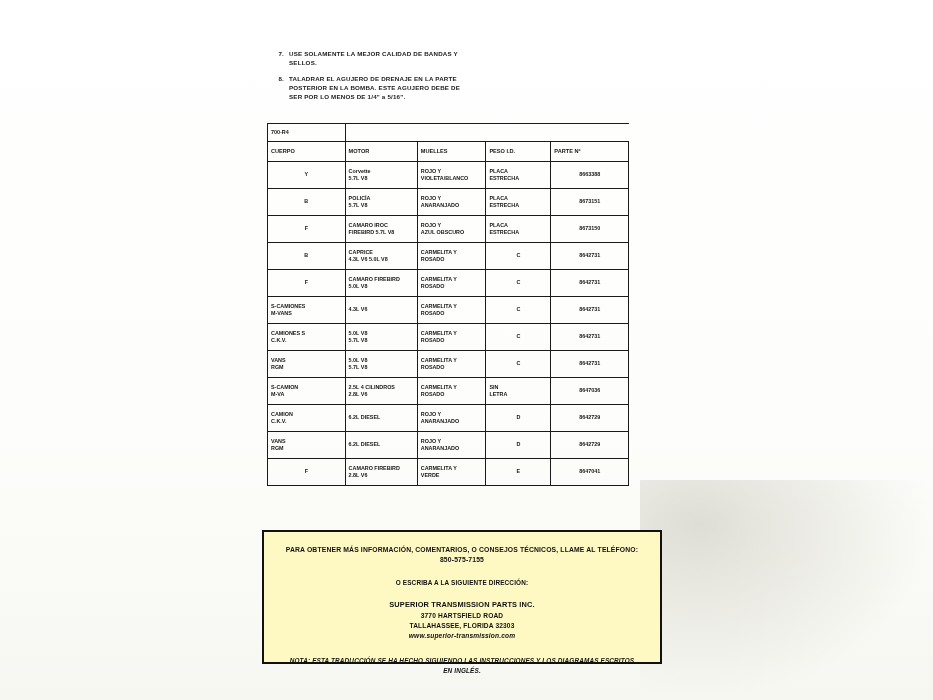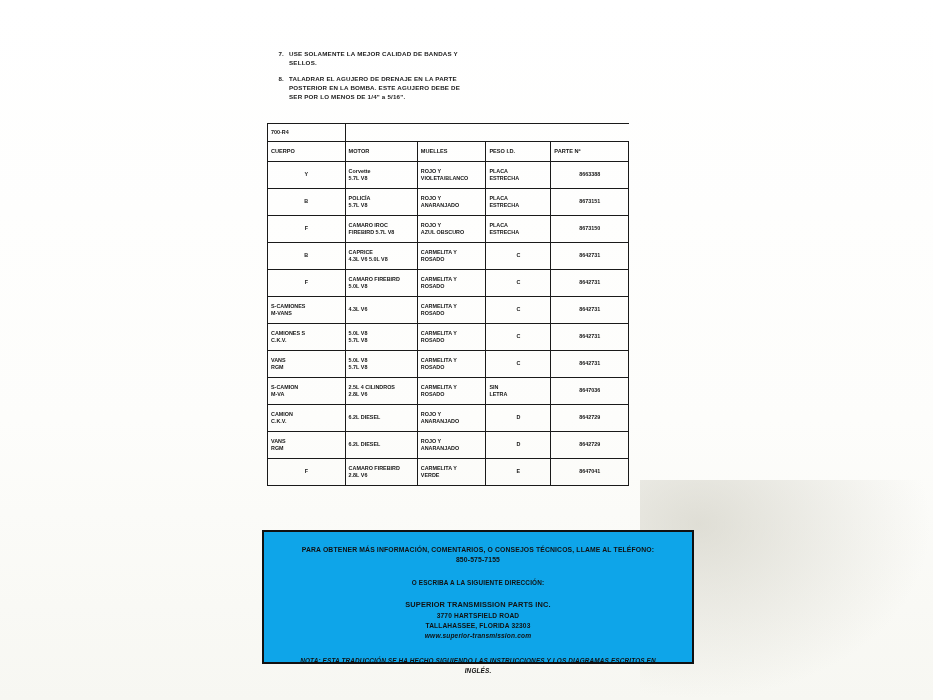--- a/index.html
+++ b/index.html
@@ -107,24 +107,24 @@
   col.c2 { width: 20%; }
   col.c3 { width: 19%; }
   col.c4 { width: 18%; }
   col.c5 { width: 21.5%; }
 
   
   .contact-box {
     position: absolute;
     left: 262px;
     top: 530px;
-    width: 432px;
+    width: 400px;
     height: 134px;
     border: 2.5px solid #111111;
-    background: #0ea5e9;
+    background: #fef9c3;
     box-sizing: border-box;
     padding: 14px 16px 10px 16px;
     text-align: center;
     font-size: 6.6px;
     font-weight: bold;
     color: #111111;
     letter-spacing: 0.15px;
   }
   .contact-line1 {
     font-size: 6.8px;

